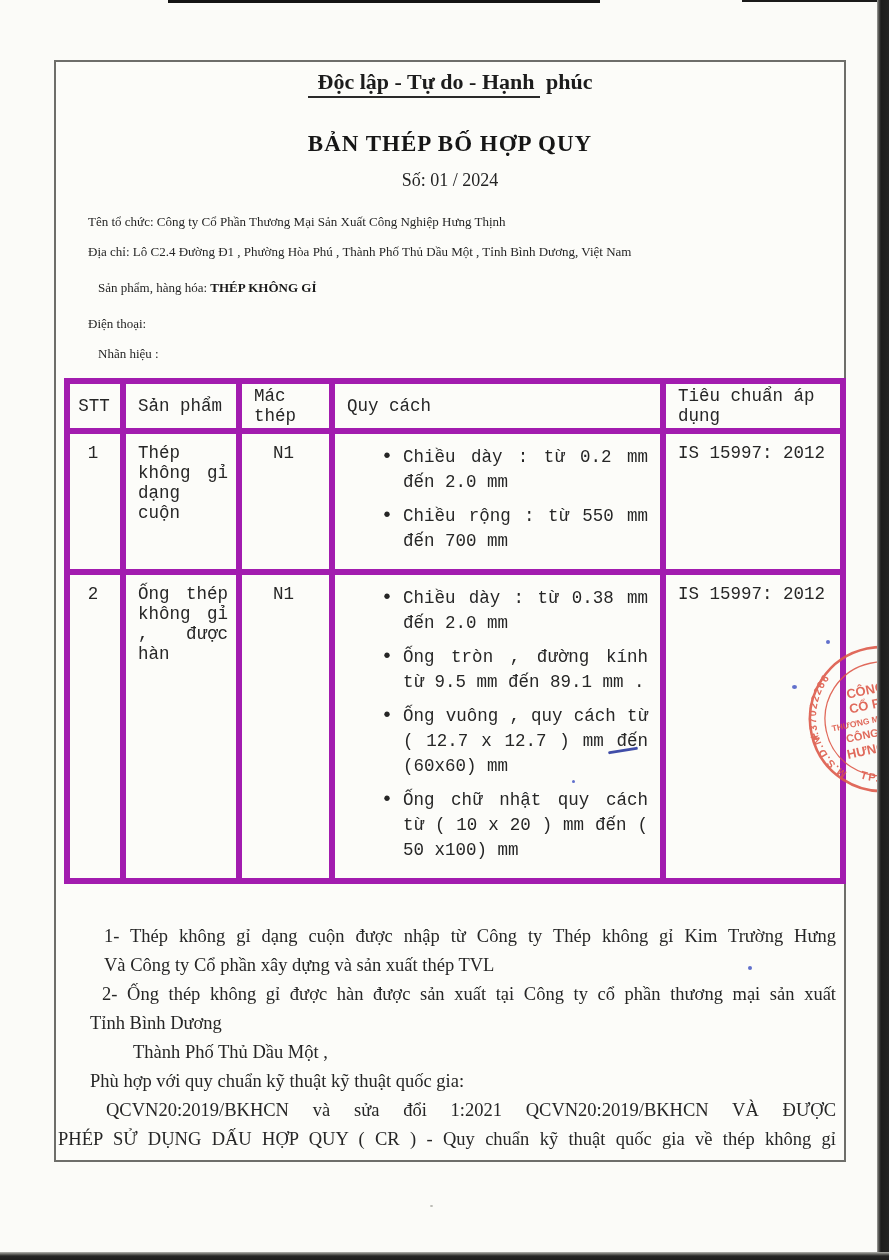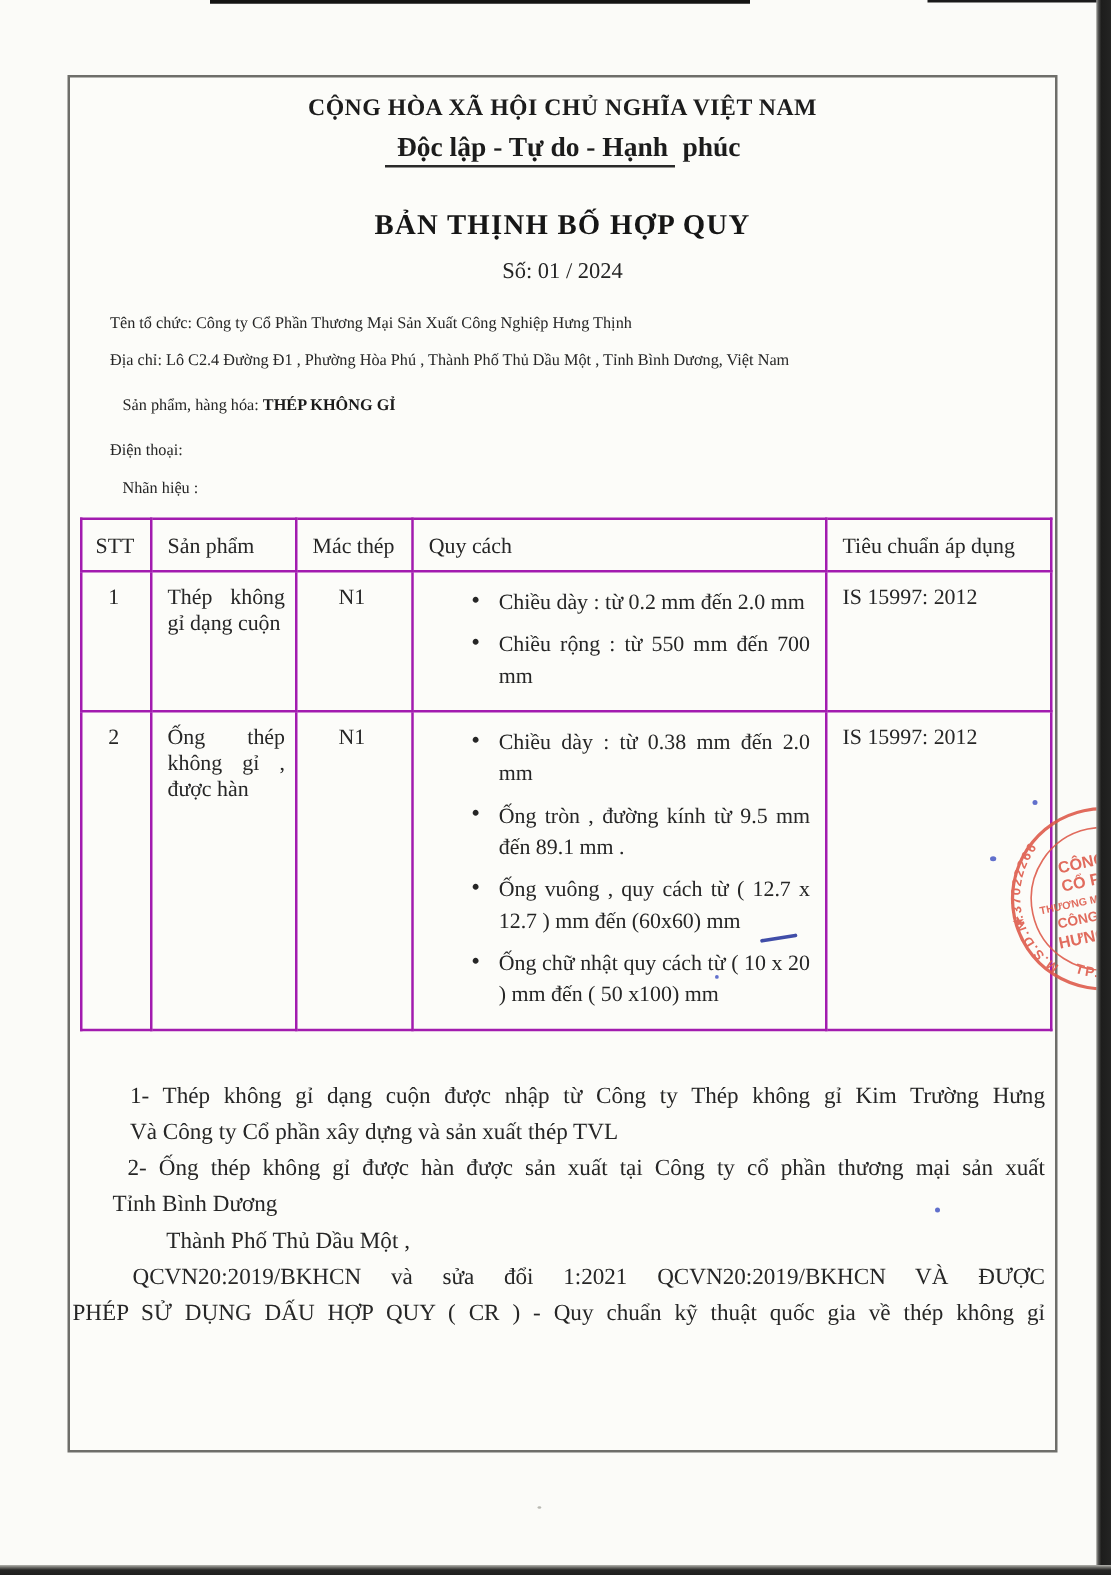--- a/index.html
+++ b/index.html
@@ -32,21 +32,21 @@
   .info{margin:16px 16px 0 32px;font-size:13px;line-height:30px;color:#262626;}
   .info .line{margin:0;}
   .line.gap-top{margin-top:6px;}
   .line.ind{padding-left:10px;}
   .bold{font-weight:bold;color:#1a1a1a;}
   
   table.spec{
     border-collapse:collapse;margin:9px 0 0 8px;width:776px;table-layout:fixed;
     font-size:17.5px;color:#262626;
   }
-  table.spec th,table.spec td{border:2px solid #a21caf;box-sizing:border-box;}
+  table.spec th,table.spec td{border:6px solid #a21caf;box-sizing:border-box;font-family:Liberation Mono, monospace;}
   th{font-weight:normal;height:42px;text-align:left;padding:2px 6px 2px 12px;}
   th.c,td.c{text-align:center;padding-left:4px;}
   td{vertical-align:top;padding:9px 8px 6px 12px;}
   td.just{text-align:justify;}
   tr.r1>td{height:100px;}
   tr.r2>td{height:233px;}
   ul.specs{list-style:none;margin:2px 0 0 0;padding:0 4px 0 26px;}
   ul.specs li{
     position:relative;padding-left:30px;margin-bottom:9px;
     text-align:justify;line-height:25px;
@@ -73,24 +73,23 @@
 <body>
 
 <div class="edge-top-left"></div>
 <div class="edge-top-right"></div>
 <div class="speck" style="left:233px;top:141px;width:2px;height:2px;"></div>
 <div class="speck" style="left:760px;top:348px;width:2px;height:2px;"></div>
 <div class="speck" style="left:430px;top:1205px;width:3px;height:2px;"></div>
 
 <div class="frame">
 
-  <div class="center nat-title">CỘNG HÒA XÃ HỘI CHỦ NGHĨA VIỆT NAM</div>
   <div class="center motto"><span class="u">Độc lập - Tự do - Hạnh</span> <span>phúc</span></div>
 
-  <div class="center doc-title">BẢN THỊNH BỐ HỢP QUY</div>
+  <div class="center doc-title">BẢN THÉP BỐ HỢP QUY</div>
   <div class="center doc-number">Số: 01 / 2024</div>
 
   <div class="info">
     <div class="line">Tên tổ chức: Công ty Cổ Phần Thương Mại Sản Xuất Công Nghiệp Hưng Thịnh</div>
     <div class="line">Địa chỉ: Lô C2.4 Đường Đ1 , Phường Hòa Phú , Thành Phố Thủ Dầu Một , Tỉnh Bình Dương, Việt Nam</div>
     <div class="line gap-top ind"><span>Sản phẩm, hàng hóa: </span><span class="bold">THÉP KHÔNG GỈ</span></div>
     <div class="line gap-top">Điện thoại:</div>
     <div class="line ind">Nhãn hiệu :</div>
   </div>
 
@@ -140,20 +139,21 @@
       </tr>
     </tbody>
   </table>
 
   <div class="notes">
     <div class="n-line stretch">1- Thép không gỉ dạng cuộn được nhập từ Công ty Thép không gỉ Kim Trường Hưng</div>
     <div class="n-line">Và Công ty Cổ phần xây dựng và sản xuất thép TVL</div>
     <div class="n-line stretch" style="padding-left:46px">2- Ống thép không gỉ được hàn được sản xuất tại Công ty cổ phần thương mại sản xuất</div>
     <div class="n-line flush">Tỉnh Bình Dương</div>
     <div class="n-line hang">Thành Phố Thủ Dầu Một ,</div>
+    <div class="n-line flush">Phù hợp với quy chuẩn kỹ thuật kỹ thuật quốc gia:</div>
     <div class="n-line qcvn1 stretch">QCVN20:2019/BKHCN và sửa đổi 1:2021 QCVN20:2019/BKHCN VÀ ĐƯỢC</div>
     <div class="n-line edge stretch">PHÉP SỬ DỤNG DẤU HỢP QUY ( CR ) -  Quy chuẩn kỹ thuật quốc gia về thép không gỉ</div>
   </div>
 
 </div>
 
 <div class="stamp">
   <svg width="160" height="160" viewBox="0 0 160 160" color="#dd5747">
     <defs>
       <path id="arc-top" d="M 35 125 A 64 64 0 1 1 135 48" fill="none"></path>

